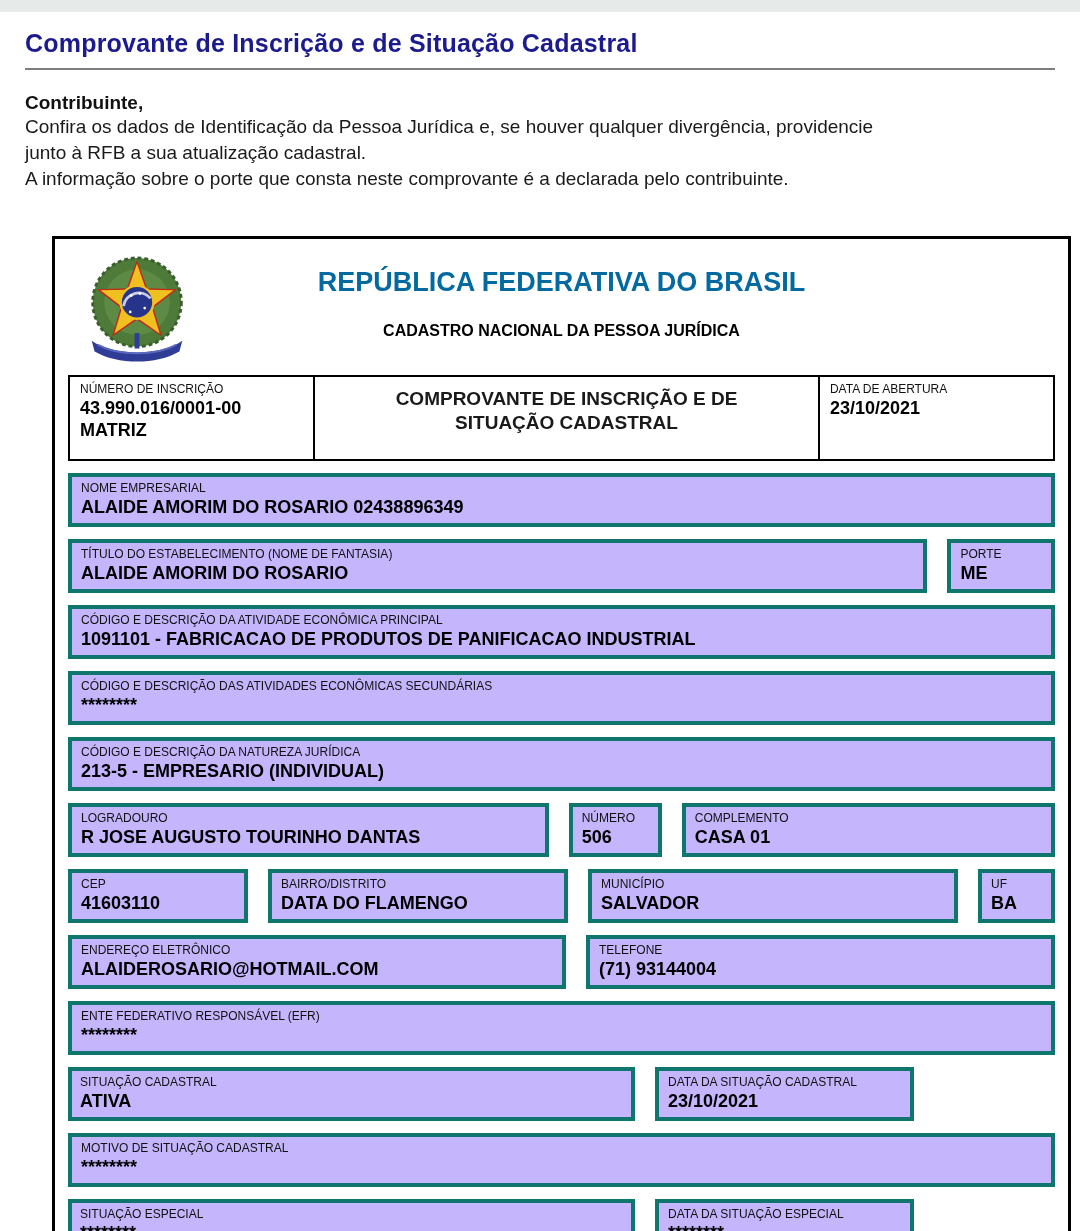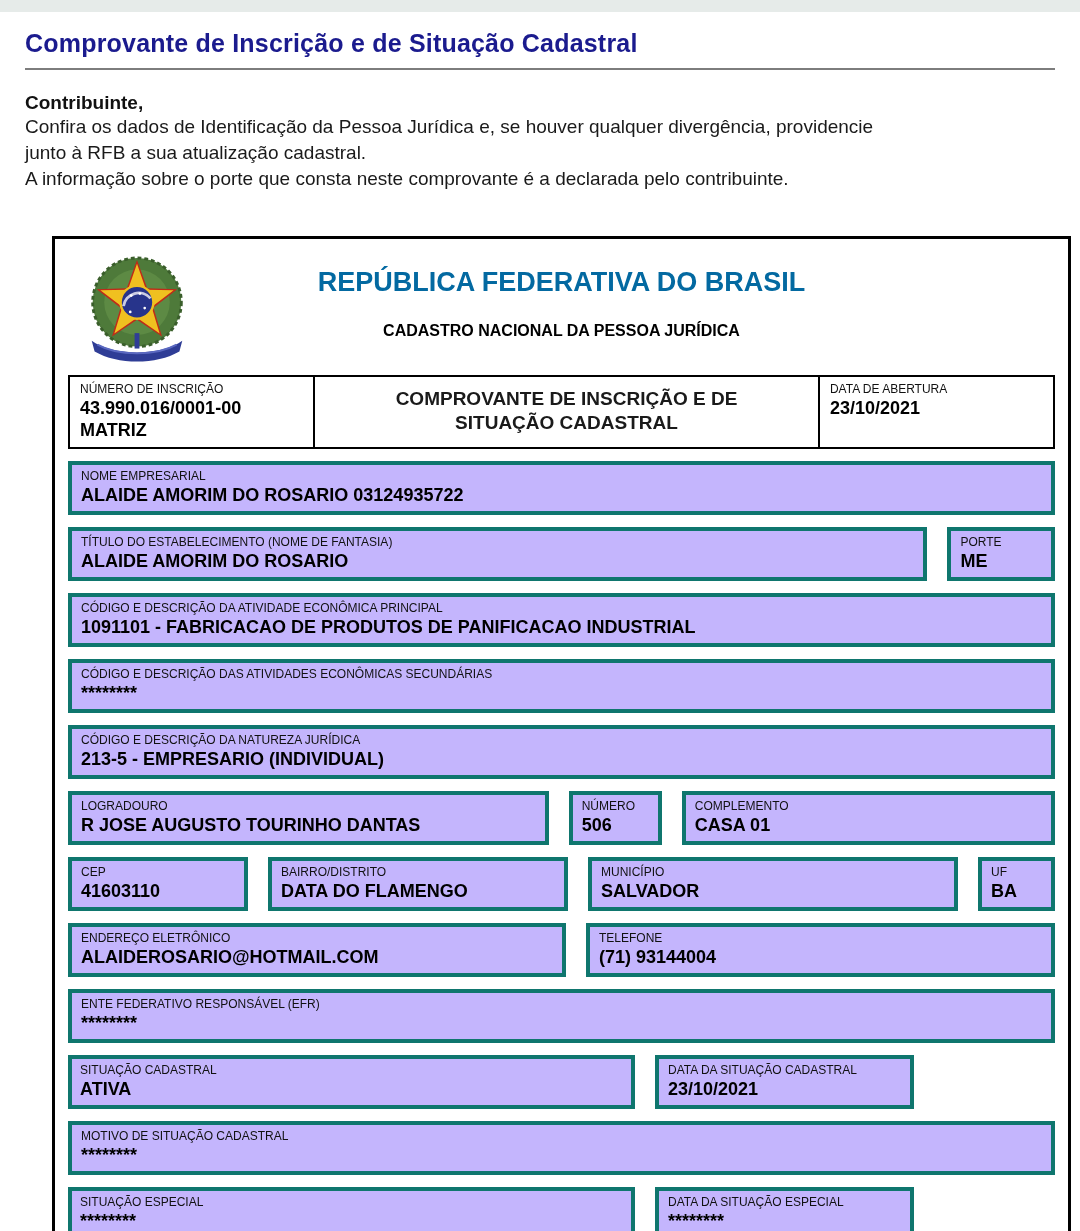--- a/index.html
+++ b/index.html
@@ -66,21 +66,21 @@
     padding-top: 24px;
     text-align: center;
     font-size: 16px;
     font-weight: bold;
     color: #000;
   }
   .rows { display: flex; flex-direction: column; gap: 12px; margin-top: 4px; }
   .row { display: flex; gap: 20px; }
   
   .hdr-row { display: flex; border: 2px solid #000; width: 987px; }
-  .hdr-cell { padding: 5px 10px 7px; }
+  .hdr-cell { padding: 5px 10px 19px; }
   .hdr-cell + .hdr-cell { border-left: 2px solid #000; }
   .hc-1 { width: 244px; }
   .hc-2 { width: 507px; display: flex; align-items: center; justify-content: center; }
   .hc-3 { width: 236px; }
   .doc-title {
     font-size: 19px;
     line-height: 24px;
     font-weight: bold;
     text-align: center;
     max-width: 390px;
@@ -172,21 +172,21 @@
         </div>
         <div class="hdr-cell hc-3">
           <span class="flabel">DATA DE ABERTURA</span>
           <span class="fvalue">23/10/2021</span>
         </div>
       </div>
 
       <div class="row">
         <div class="field w-full">
           <span class="flabel">NOME EMPRESARIAL</span>
-          <span class="fvalue">ALAIDE AMORIM DO ROSARIO 03124935722</span>
+          <span class="fvalue">ALAIDE AMORIM DO ROSARIO 02438896349</span>
         </div>
       </div>
 
       <div class="row">
         <div class="field w-titulo">
           <span class="flabel">TÍTULO DO ESTABELECIMENTO (NOME DE FANTASIA)</span>
           <span class="fvalue">ALAIDE AMORIM DO ROSARIO</span>
         </div>
         <div class="field w-porte">
           <span class="flabel">PORTE</span>

